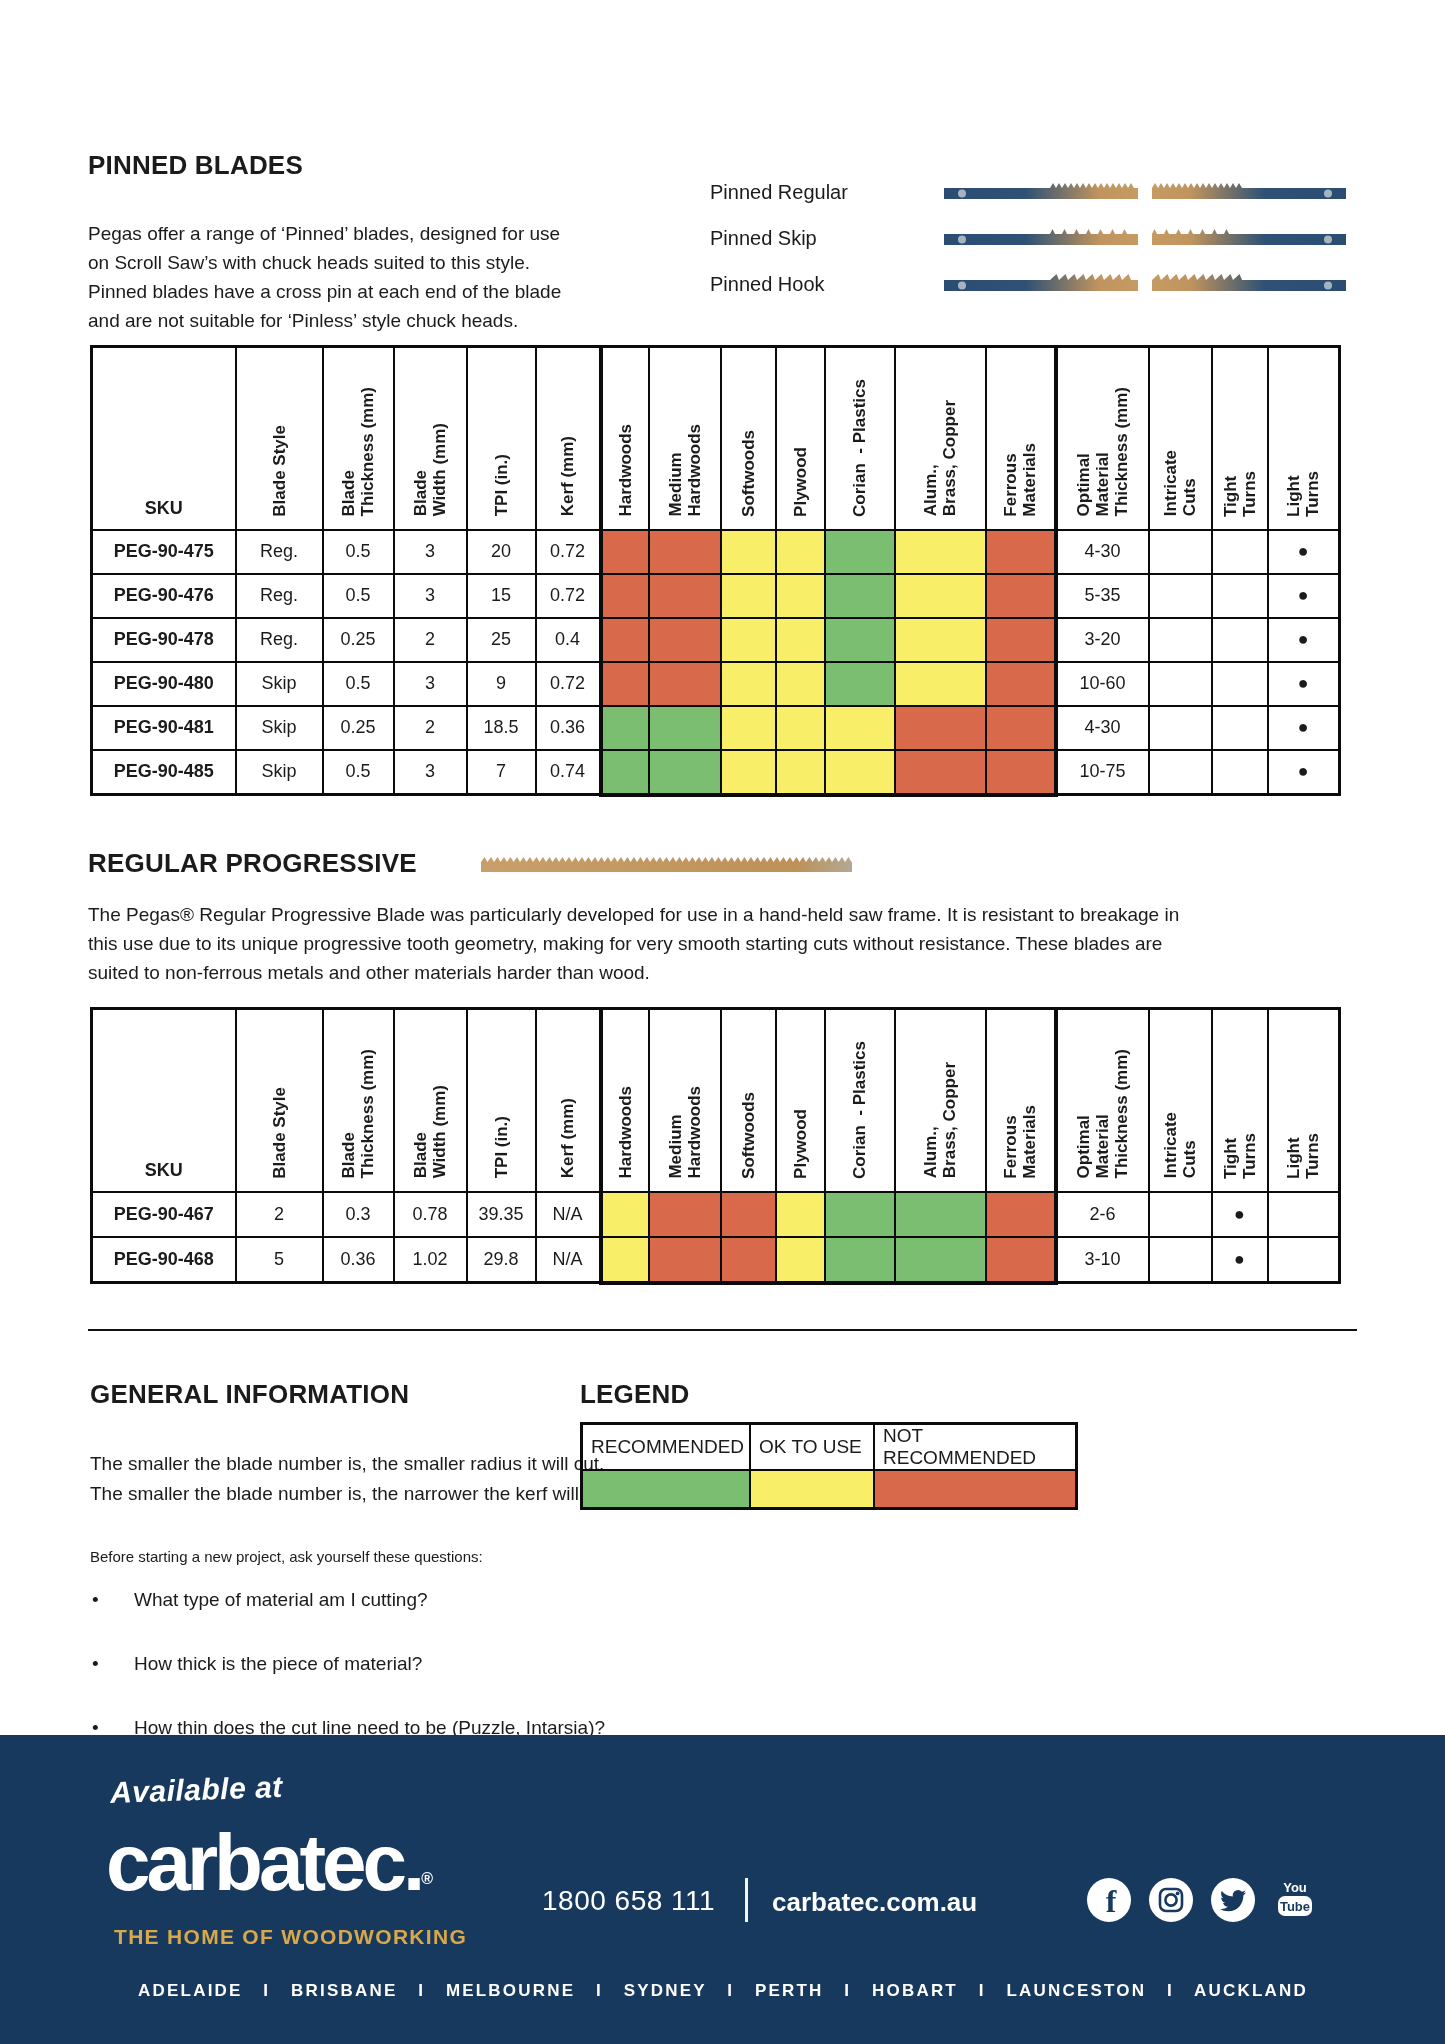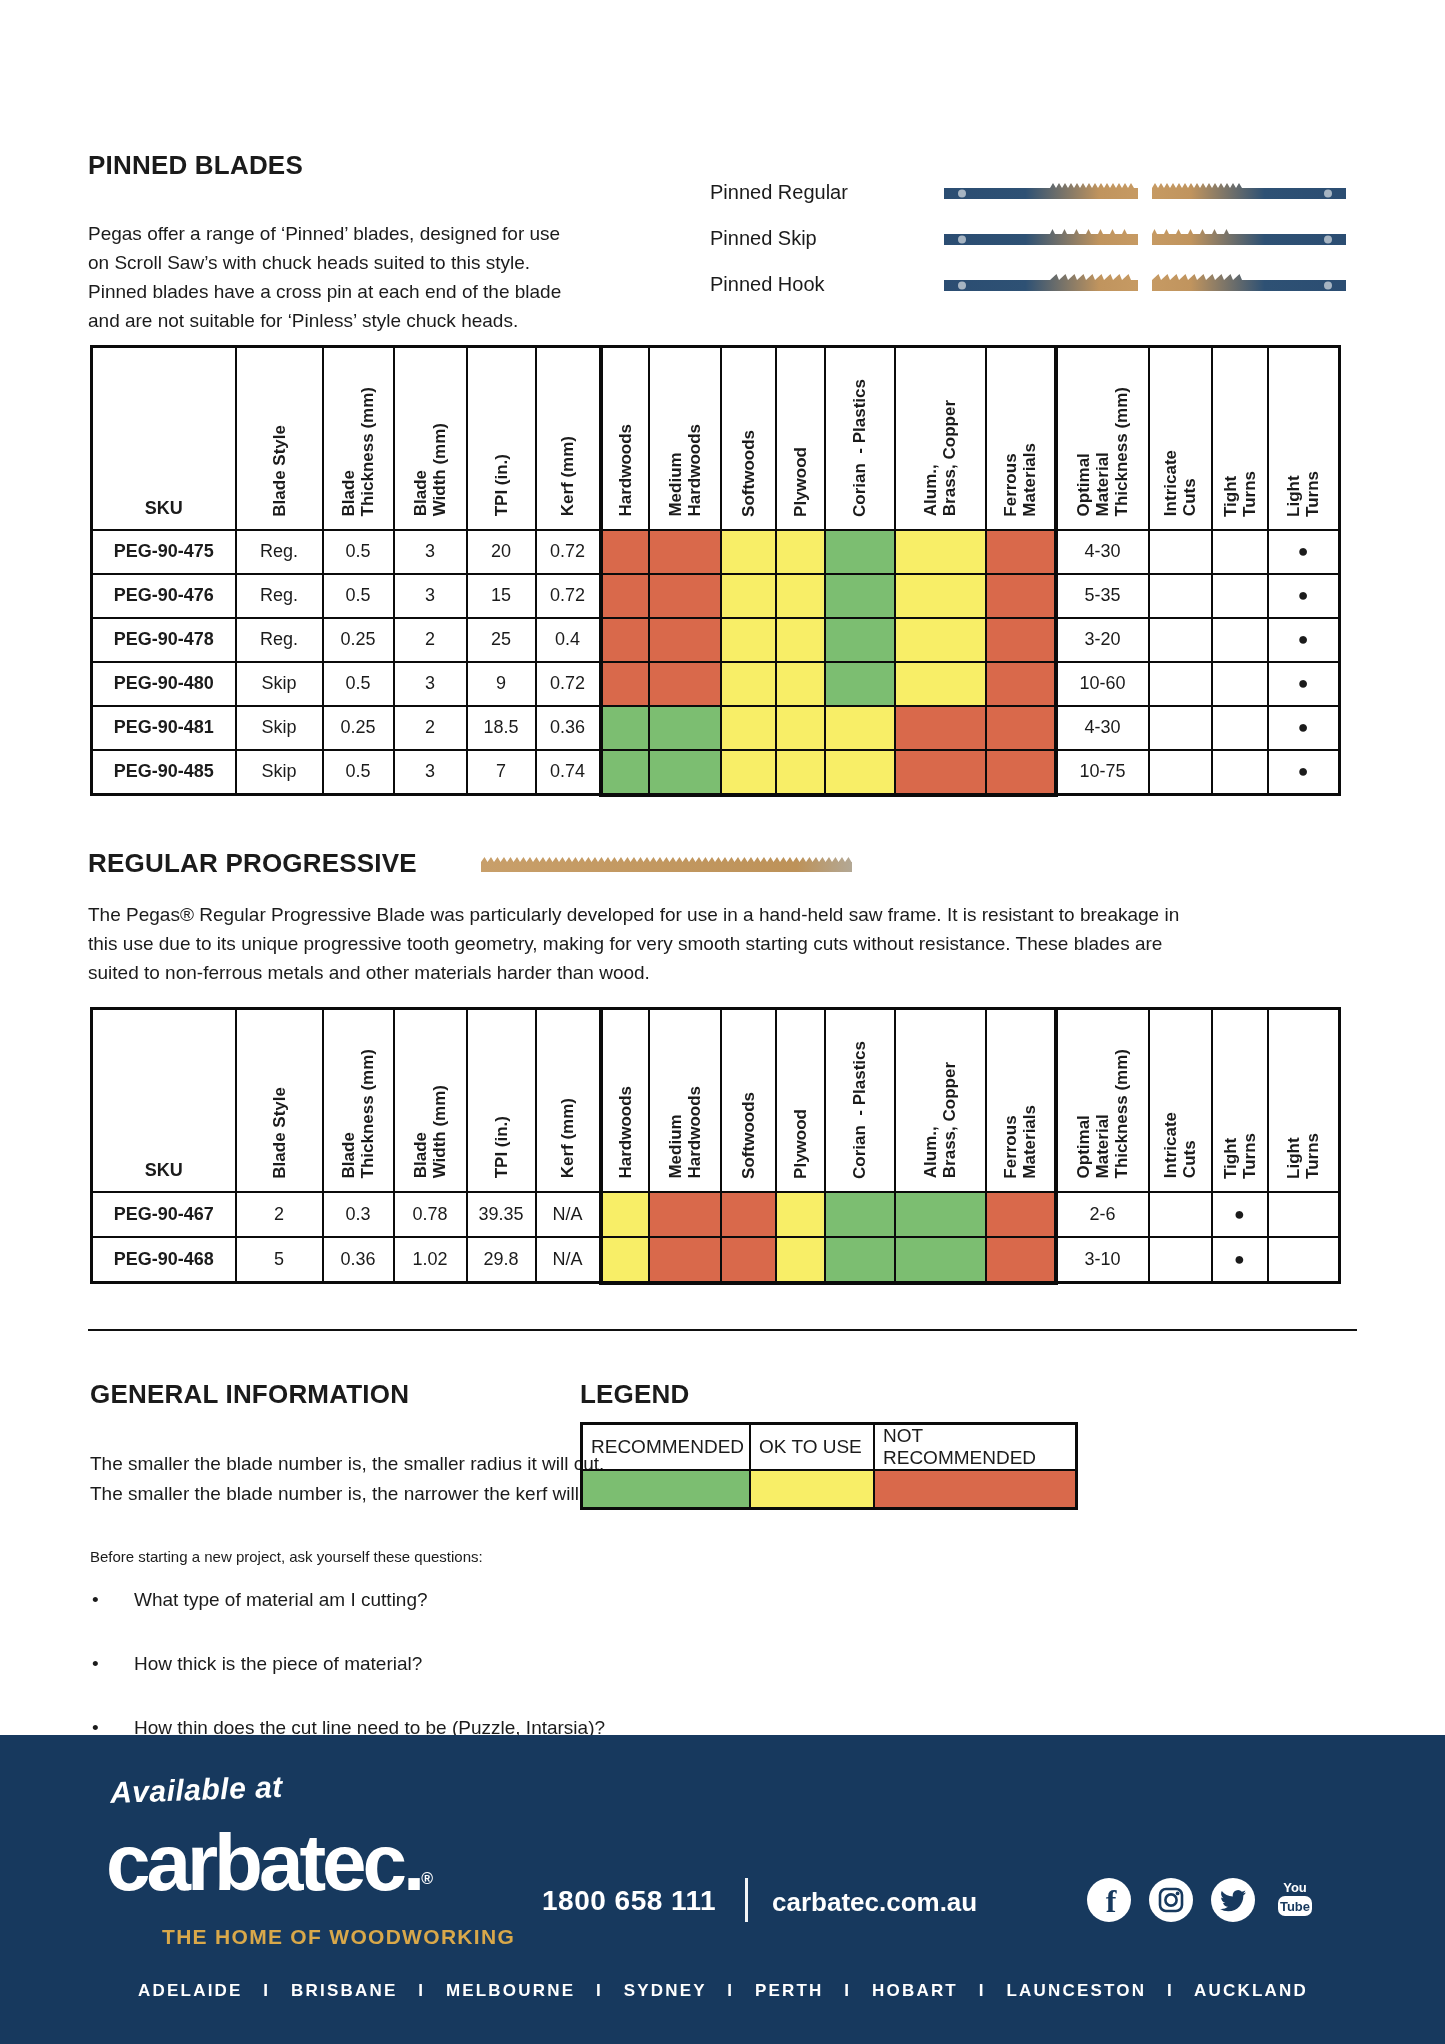--- a/index.html
+++ b/index.html
@@ -38,21 +38,21 @@
   table.legend{border-width:3px;}
   table.legend td{font-size:19px;padding:0 0 0 8px;height:35px;text-align:left;}
   table.legend tr.colors td{height:36px;padding:0;}
 
   
   .footer{background:#17395E;color:#fff;}
   .avail{font-size:30px;font-style:italic;font-weight:600;transform:rotate(-2deg);letter-spacing:.5px;}
   .brand{font-size:80px;font-weight:bold;letter-spacing:-4px;line-height:80px;}
   .brand sup{font-size:16px;letter-spacing:0;vertical-align:6px;}
   .tagline{font-size:21px;font-weight:600;letter-spacing:1.3px;color:#D9A84A;}
-  .phone{font-size:28px;font-weight:bold;letter-spacing:.5px;}
+  .phone{font-size:28px;font-weight:normal;letter-spacing:.5px;}
   .vbar{width:3px;height:44px;background:#ffffff;opacity:.95;}
   .website{font-size:26px;font-weight:bold;}
   .cities{font-size:17px;font-weight:bold;letter-spacing:2.2px;white-space:pre;text-align:center;}
   .social{display:flex;gap:14px;}
   .social svg{display:block;}
 </style>
 </head>
 <body>
 
 <div class="page">
@@ -443,21 +443,21 @@
       <td style="background: rgb(217, 105, 75);"></td>
     </tr>
   </tbody>
     </table>
 
   <div class="abs footer" style="left:0;top:1735px;width:1445px;height:309px;">
     <div class="abs avail" style="left:110px;top:38px;">Available at</div>
     <div class="abs brand" style="left:106px;top:88px;">
       <span>carbatec.</span><sup>®</sup>
     </div>
-    <div class="abs tagline" style="left:114px;top:190px;margin-left:48px;">THE HOME OF WOODWORKING</div>
+    <div class="abs tagline" style="left:114px;top:190px;">THE HOME OF WOODWORKING</div>
 
     <div class="abs phone" style="left:542px;top:150px;">1800 658 111</div>
     <div class="abs vbar" style="left:745px;top:143px;"></div>
     <div class="abs website" style="left:772px;top:152px;text-align:right;">carbatec.com.au</div>
 
     <div class="abs social" style="left:1085px;top:141px;">
       <span>
         <svg width="48" height="48" viewBox="0 0 48 48">
           <circle cx="24" cy="24" r="22" fill="#fff"></circle>
           <text x="26" y="36" font-size="32" font-weight="bold" fill="#17395E" text-anchor="middle" font-family="Liberation Serif, serif">f</text>

